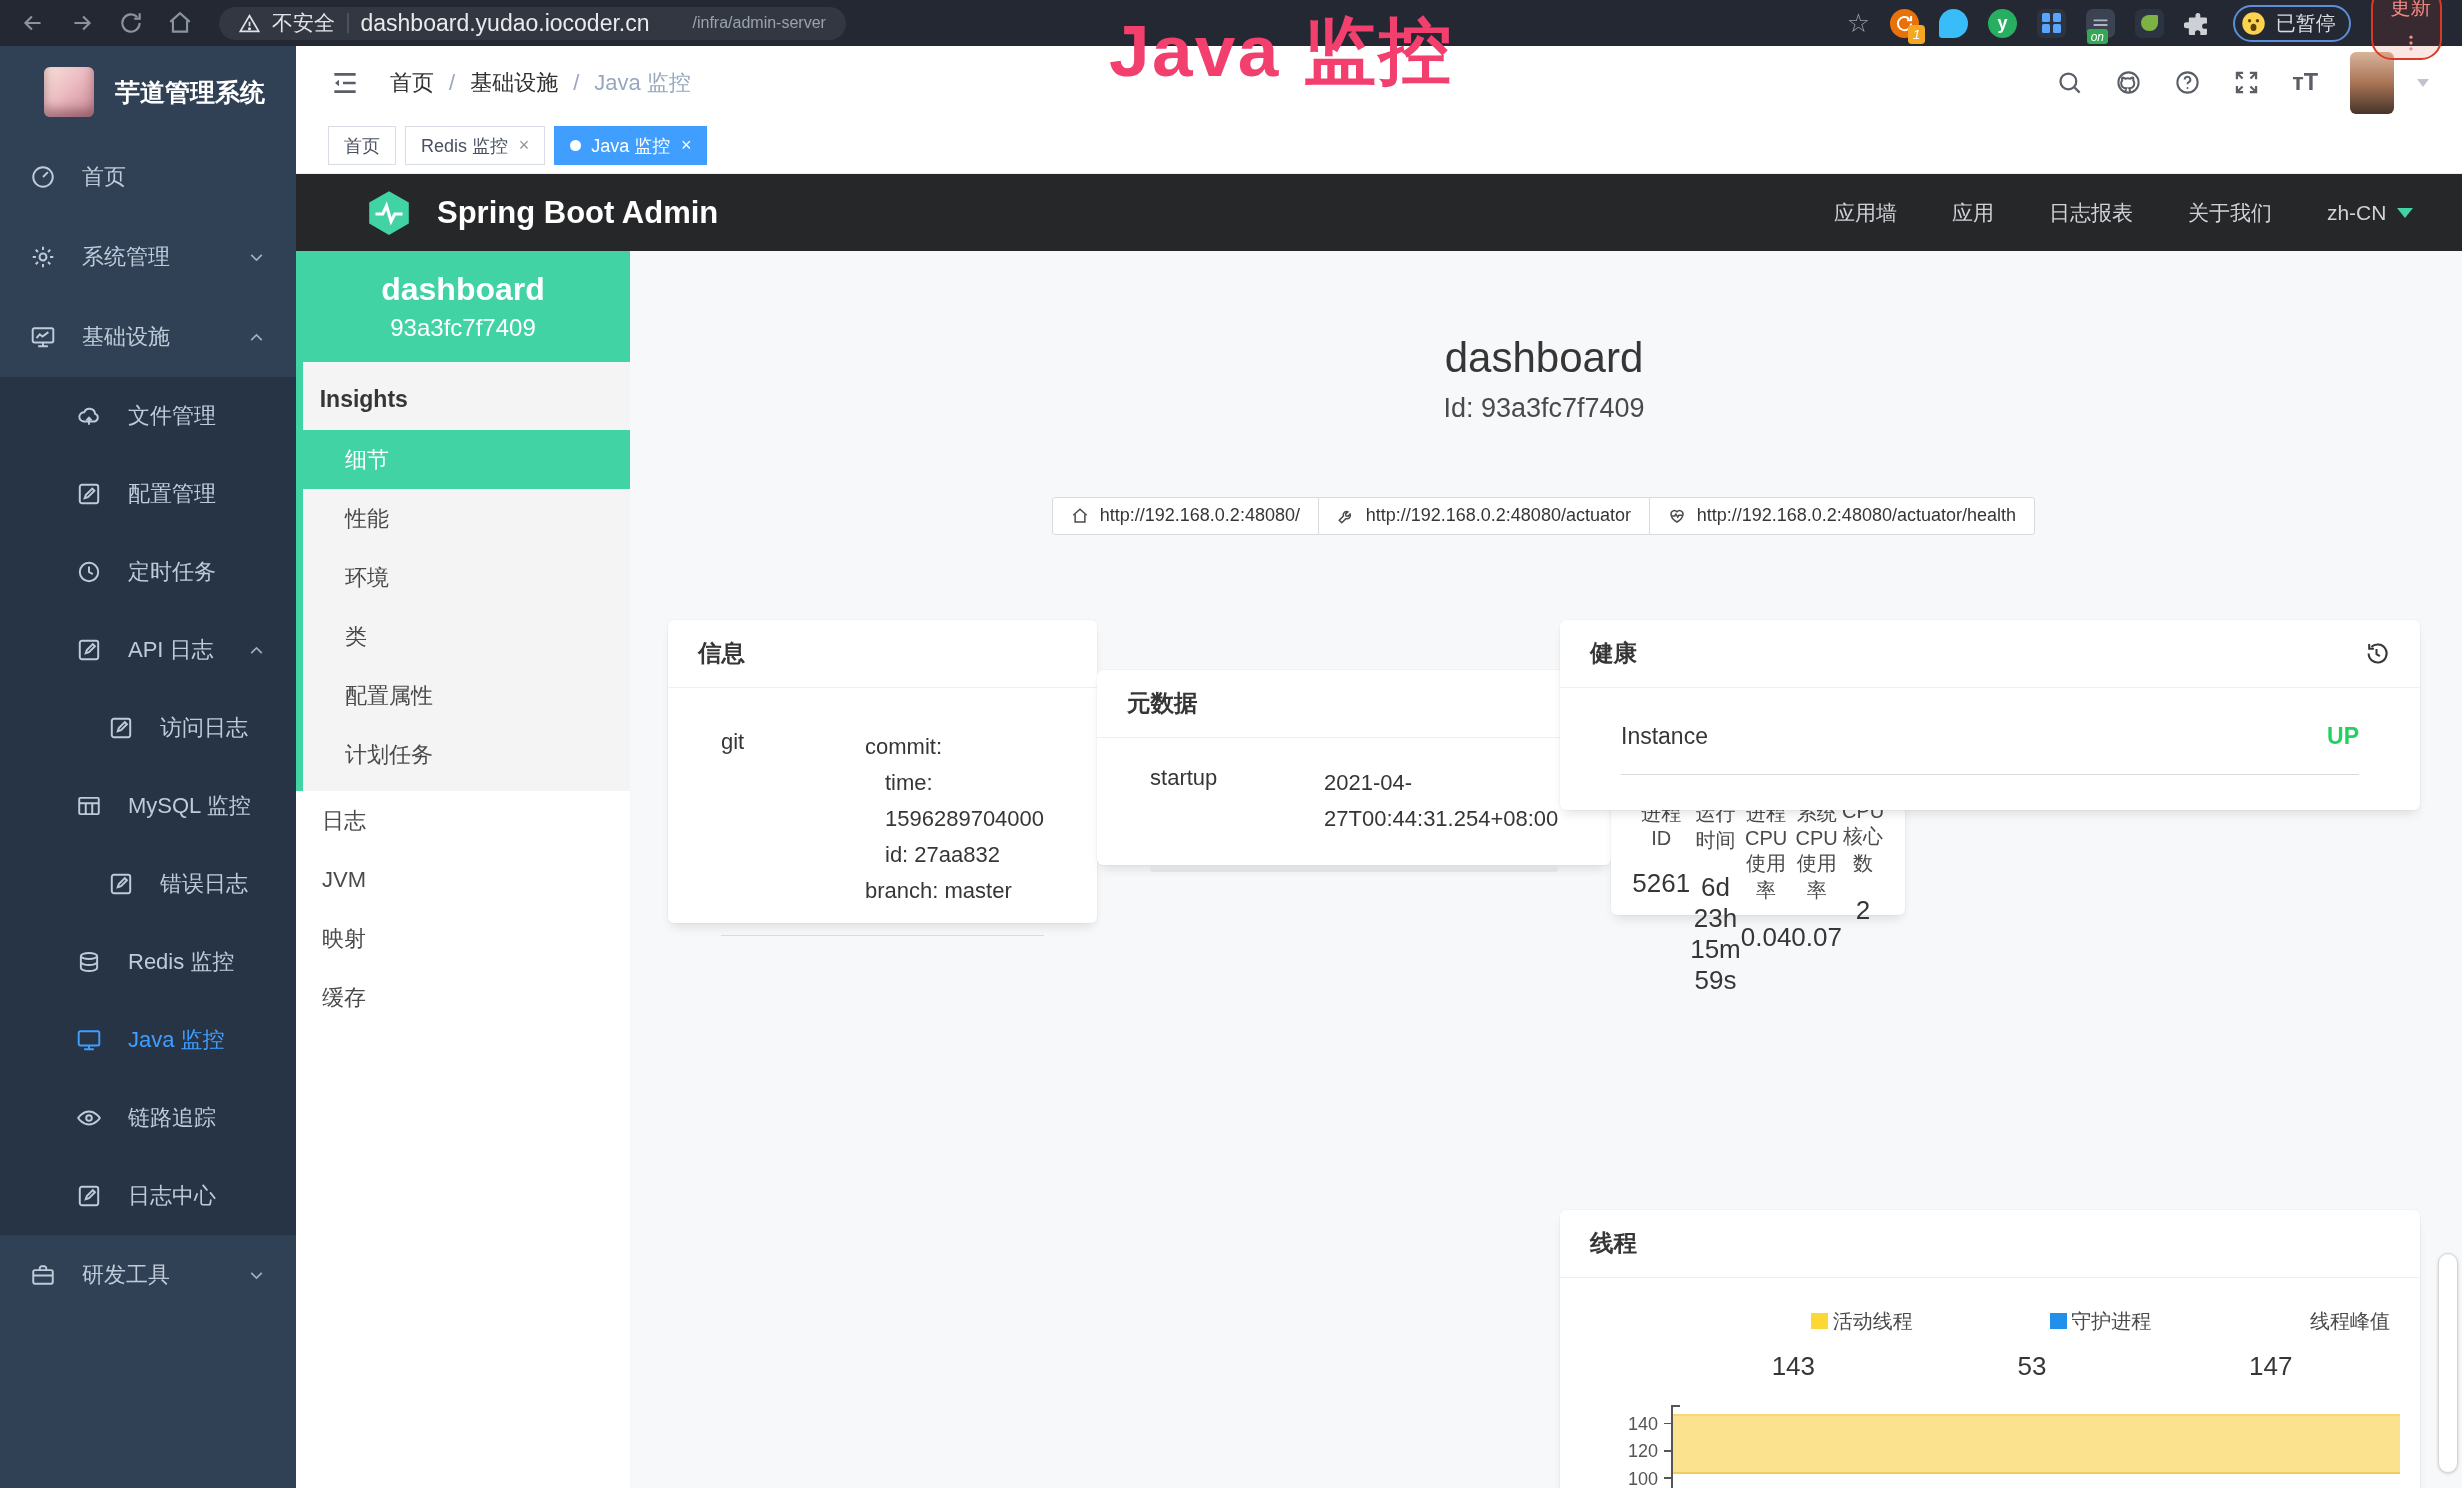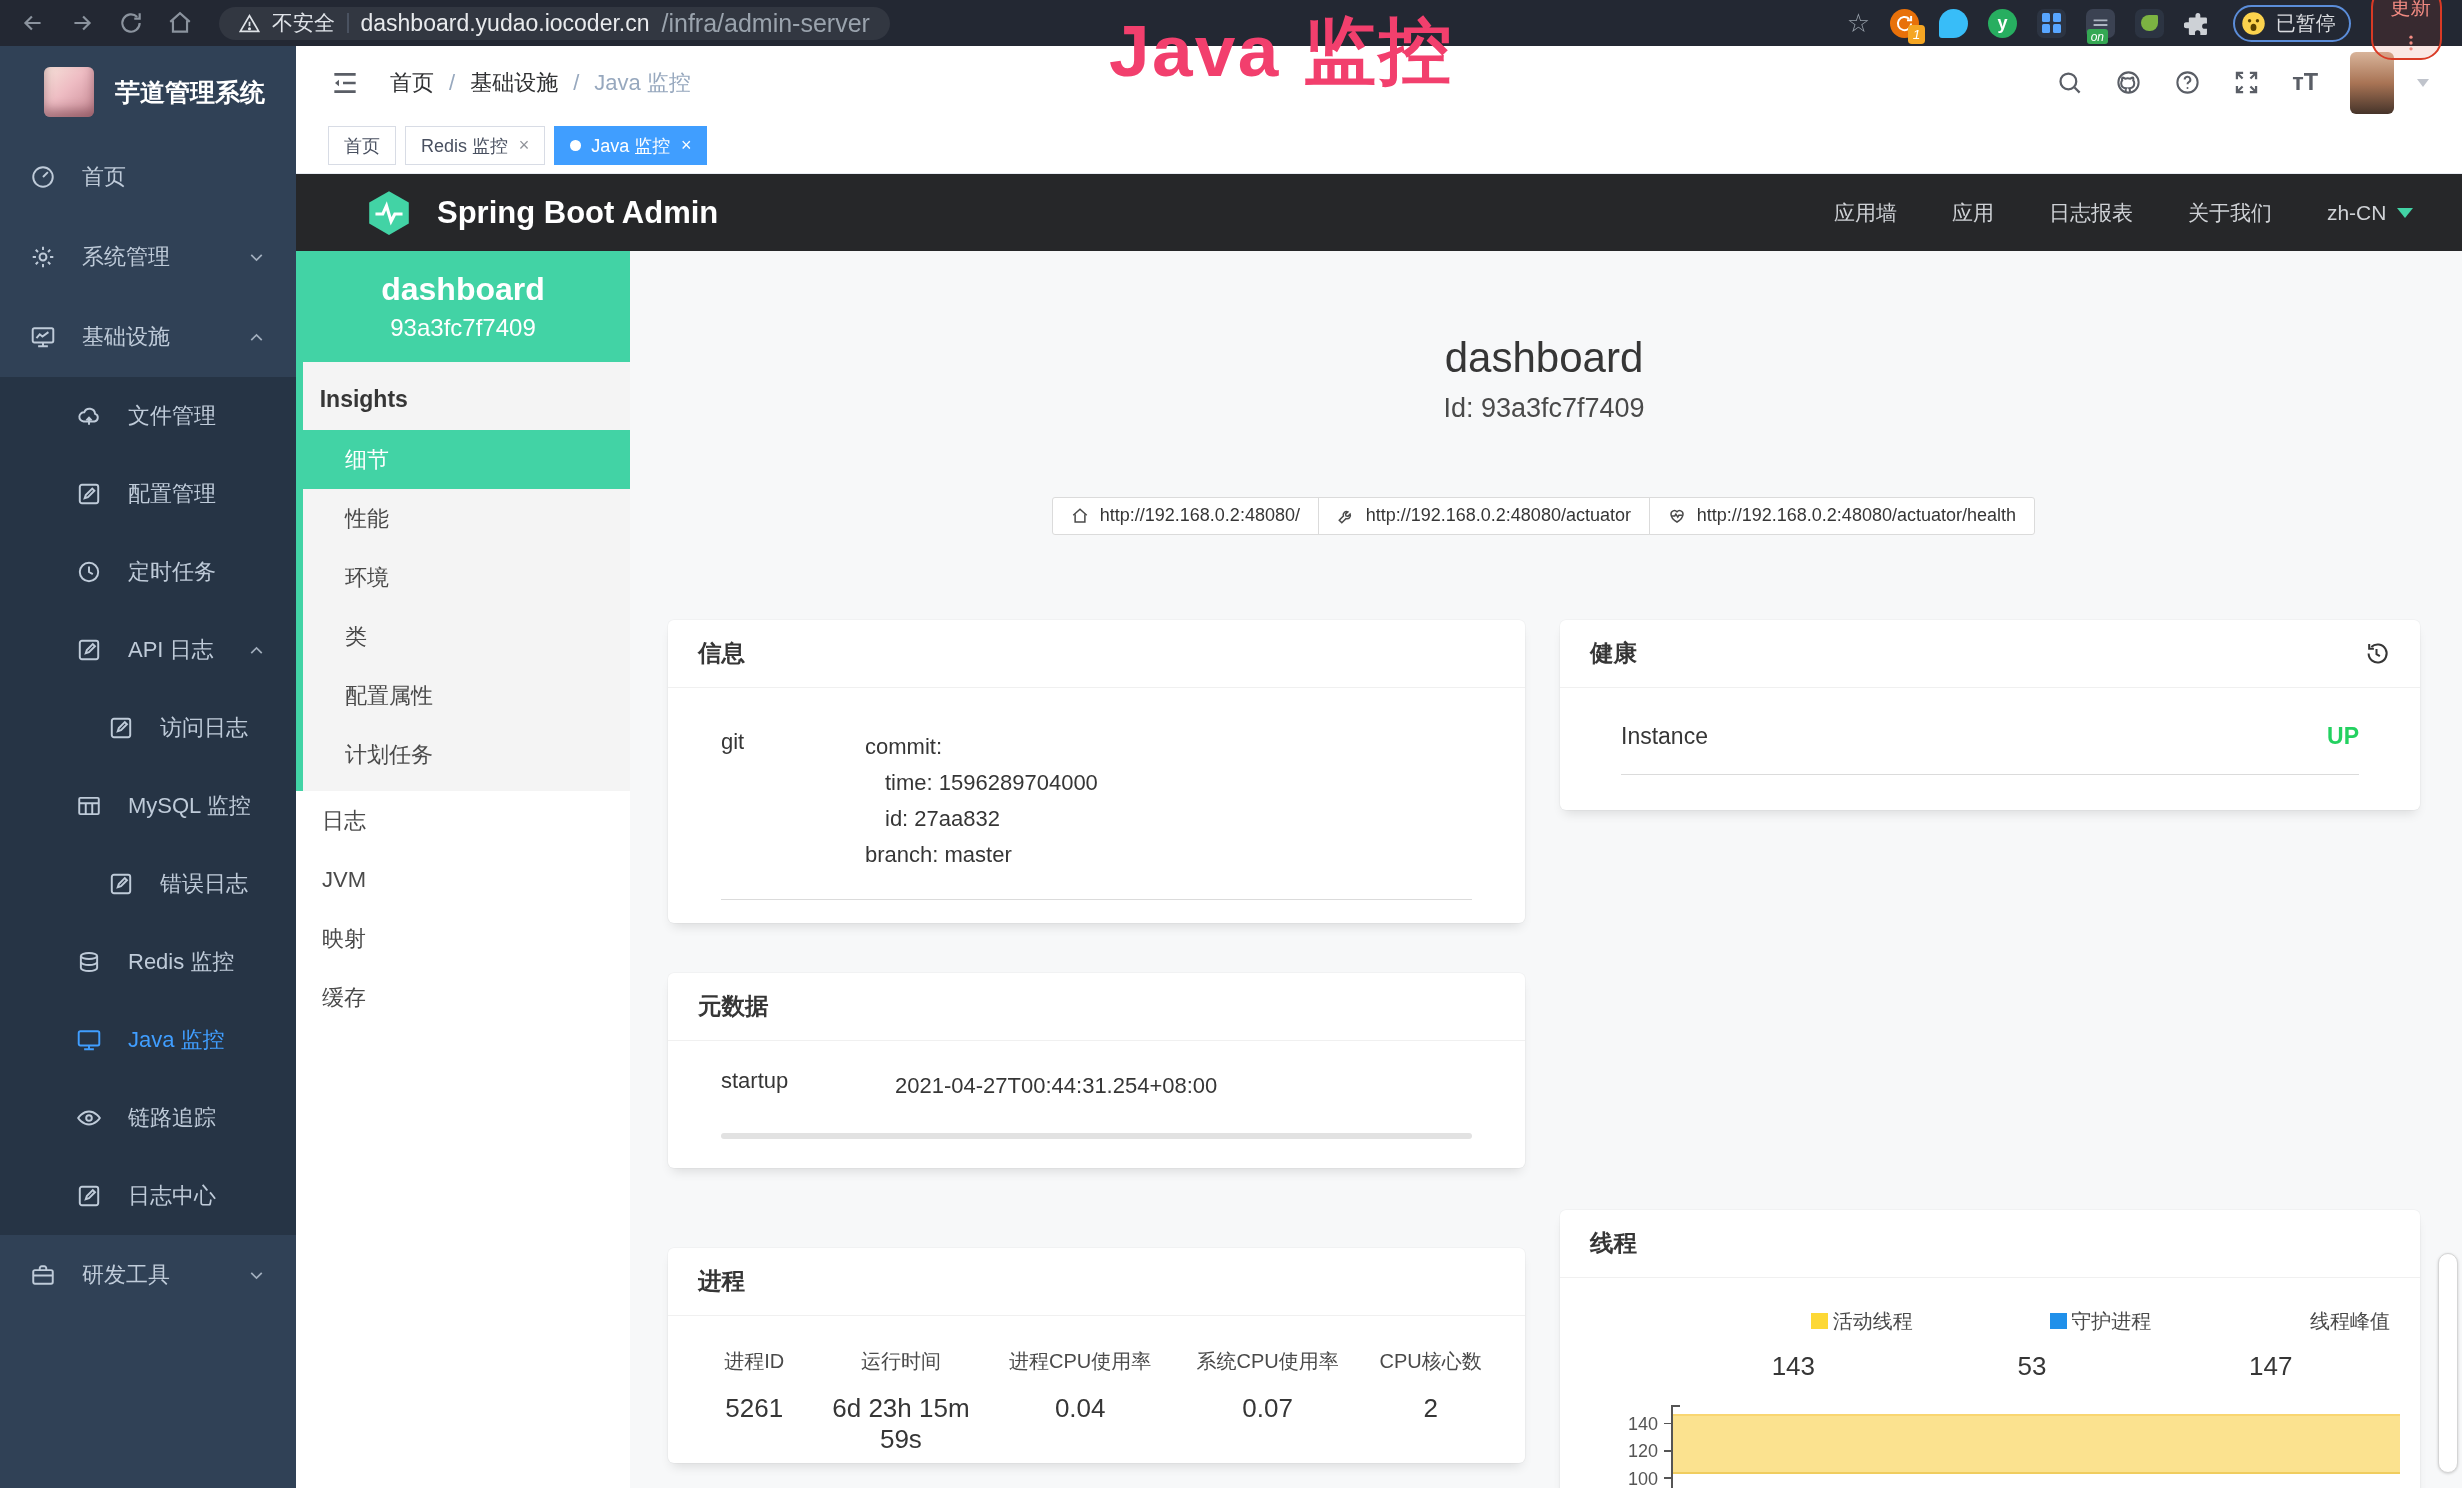--- a/index.html
+++ b/index.html
@@ -8,21 +8,21 @@
   svg { display:block; }
 
   
   .browser { position:absolute; inset:0 0 auto 0; height:46px; background:#232833; display:flex; align-items:center; padding:0 20px; z-index:30; }
   .bnav { display:flex; align-items:center; gap:23px; color:#8b939e; }
   .bnav .ic { width:26px; height:26px; }
   .urlbar { display:flex; align-items:center; gap:12px; background:rgba(255,255,255,.07); border-radius:21px; height:33px; padding:0 20px; margin-left:26px; }
   .sec-label { color:#dfe3e8; font-size:21px; }
   .url-div { width:1.5px; height:20px; background:#4a5260; }
   .url-host { color:#e8eaed; font-size:23px; }
-  .url-path { color:#9aa3ad; font-size:25px; }
+  .url-path { color:#9aa3ad; font-size:16px;margin-left:31px; }
   .b-right { margin-left:auto; display:flex; align-items:center; gap:20px; }
   .star { color:#9aa3ad; font-size:26px; line-height:1; }
   .ext { width:29px; height:29px; border-radius:6.8px; position:relative; flex:none; }
   .ext-orange { background:#e8710a; border-radius:50%; }
   .ext-badge { position:absolute; bottom:-6px; right:-6px; background:#f5a623; color:#fff; font-size:13.7px; line-height:1; padding:2.3px 4.6px; border-radius:3.8px; }
   .ext-pin { background:#38bdf8; border-radius:50% 50% 50% 3px; }
   .ext-y { background:#27ae60; border-radius:50%; color:#fff; font-size:18px; font-weight:bold; display:flex; align-items:center; justify-content:center; }
   .ext-grid { background:#2c3442; display:grid; grid-template-columns:1fr 1fr; gap:2.3px; padding:4.6px; }
   .ext-grid span { background:#58a6ff; border-radius:1.5px; }
   .ext-on { background:#3b4252; }
@@ -92,21 +92,21 @@
   .main { flex:1; position:relative; overflow:hidden; padding:0 42px 0 38px; }
   .m-title { margin-top:83px; text-align:center; font-size:42px; font-weight:500; color:#363636; }
   .m-sub { margin-top:10.6px; text-align:center; font-size:27px; color:#4a4a4a; }
   .links { margin-top:49px; display:flex; justify-content:center; }
   .link-btn { display:flex; align-items:center; gap:10.6px; height:38px; padding:0 18px; background:#fff; border:0.8px solid #dbdbdb; font-size:18px; color:#363636; margin-left:-0.8px; cursor:pointer;margin-top:24px; }
   .link-btn .lic { width:18px; height:18px; color:#4a4a4a; }
   .links .link-btn:first-child { border-radius:3px 0 0 3px; }
   .links .link-btn:last-child { border-radius:0 3px 3px 0; }
 
   .grid { margin-top:85px; display:flex; gap:35px; align-items:flex-start; }
-  .colL { width:857px; flex:none; display:flex; flex-direction:column; }
+  .colL { width:857px; flex:none; display:flex; flex-direction:row; }
   .colR { flex:1; display:flex; flex-direction:column; }
   .card { background:#fff; border-radius:6px; box-shadow:0 7.6px 12px -4.6px rgba(10,10,10,.12), 0 0 0 0.8px rgba(10,10,10,.03); }
   .card-h { height:68px; padding:0 30px; display:flex; align-items:center; justify-content:space-between; font-size:23.5px; font-weight:700; color:#363636; border-bottom:1.5px solid #f0f0f0; }
   .hist-ic { width:27px; height:27px; color:#363636; }
   .kv { display:flex; font-size:22px; color:#363636; }
   .kv .k { flex:none; }
   .vline { line-height:36px; }
   .ind { padding-left:20px; }
   .hr-thin { height:1.5px; background:#dbdbdb; }
   .hr-thick { height:6px; border-radius:3.8px; background:#e2e2e2; }

